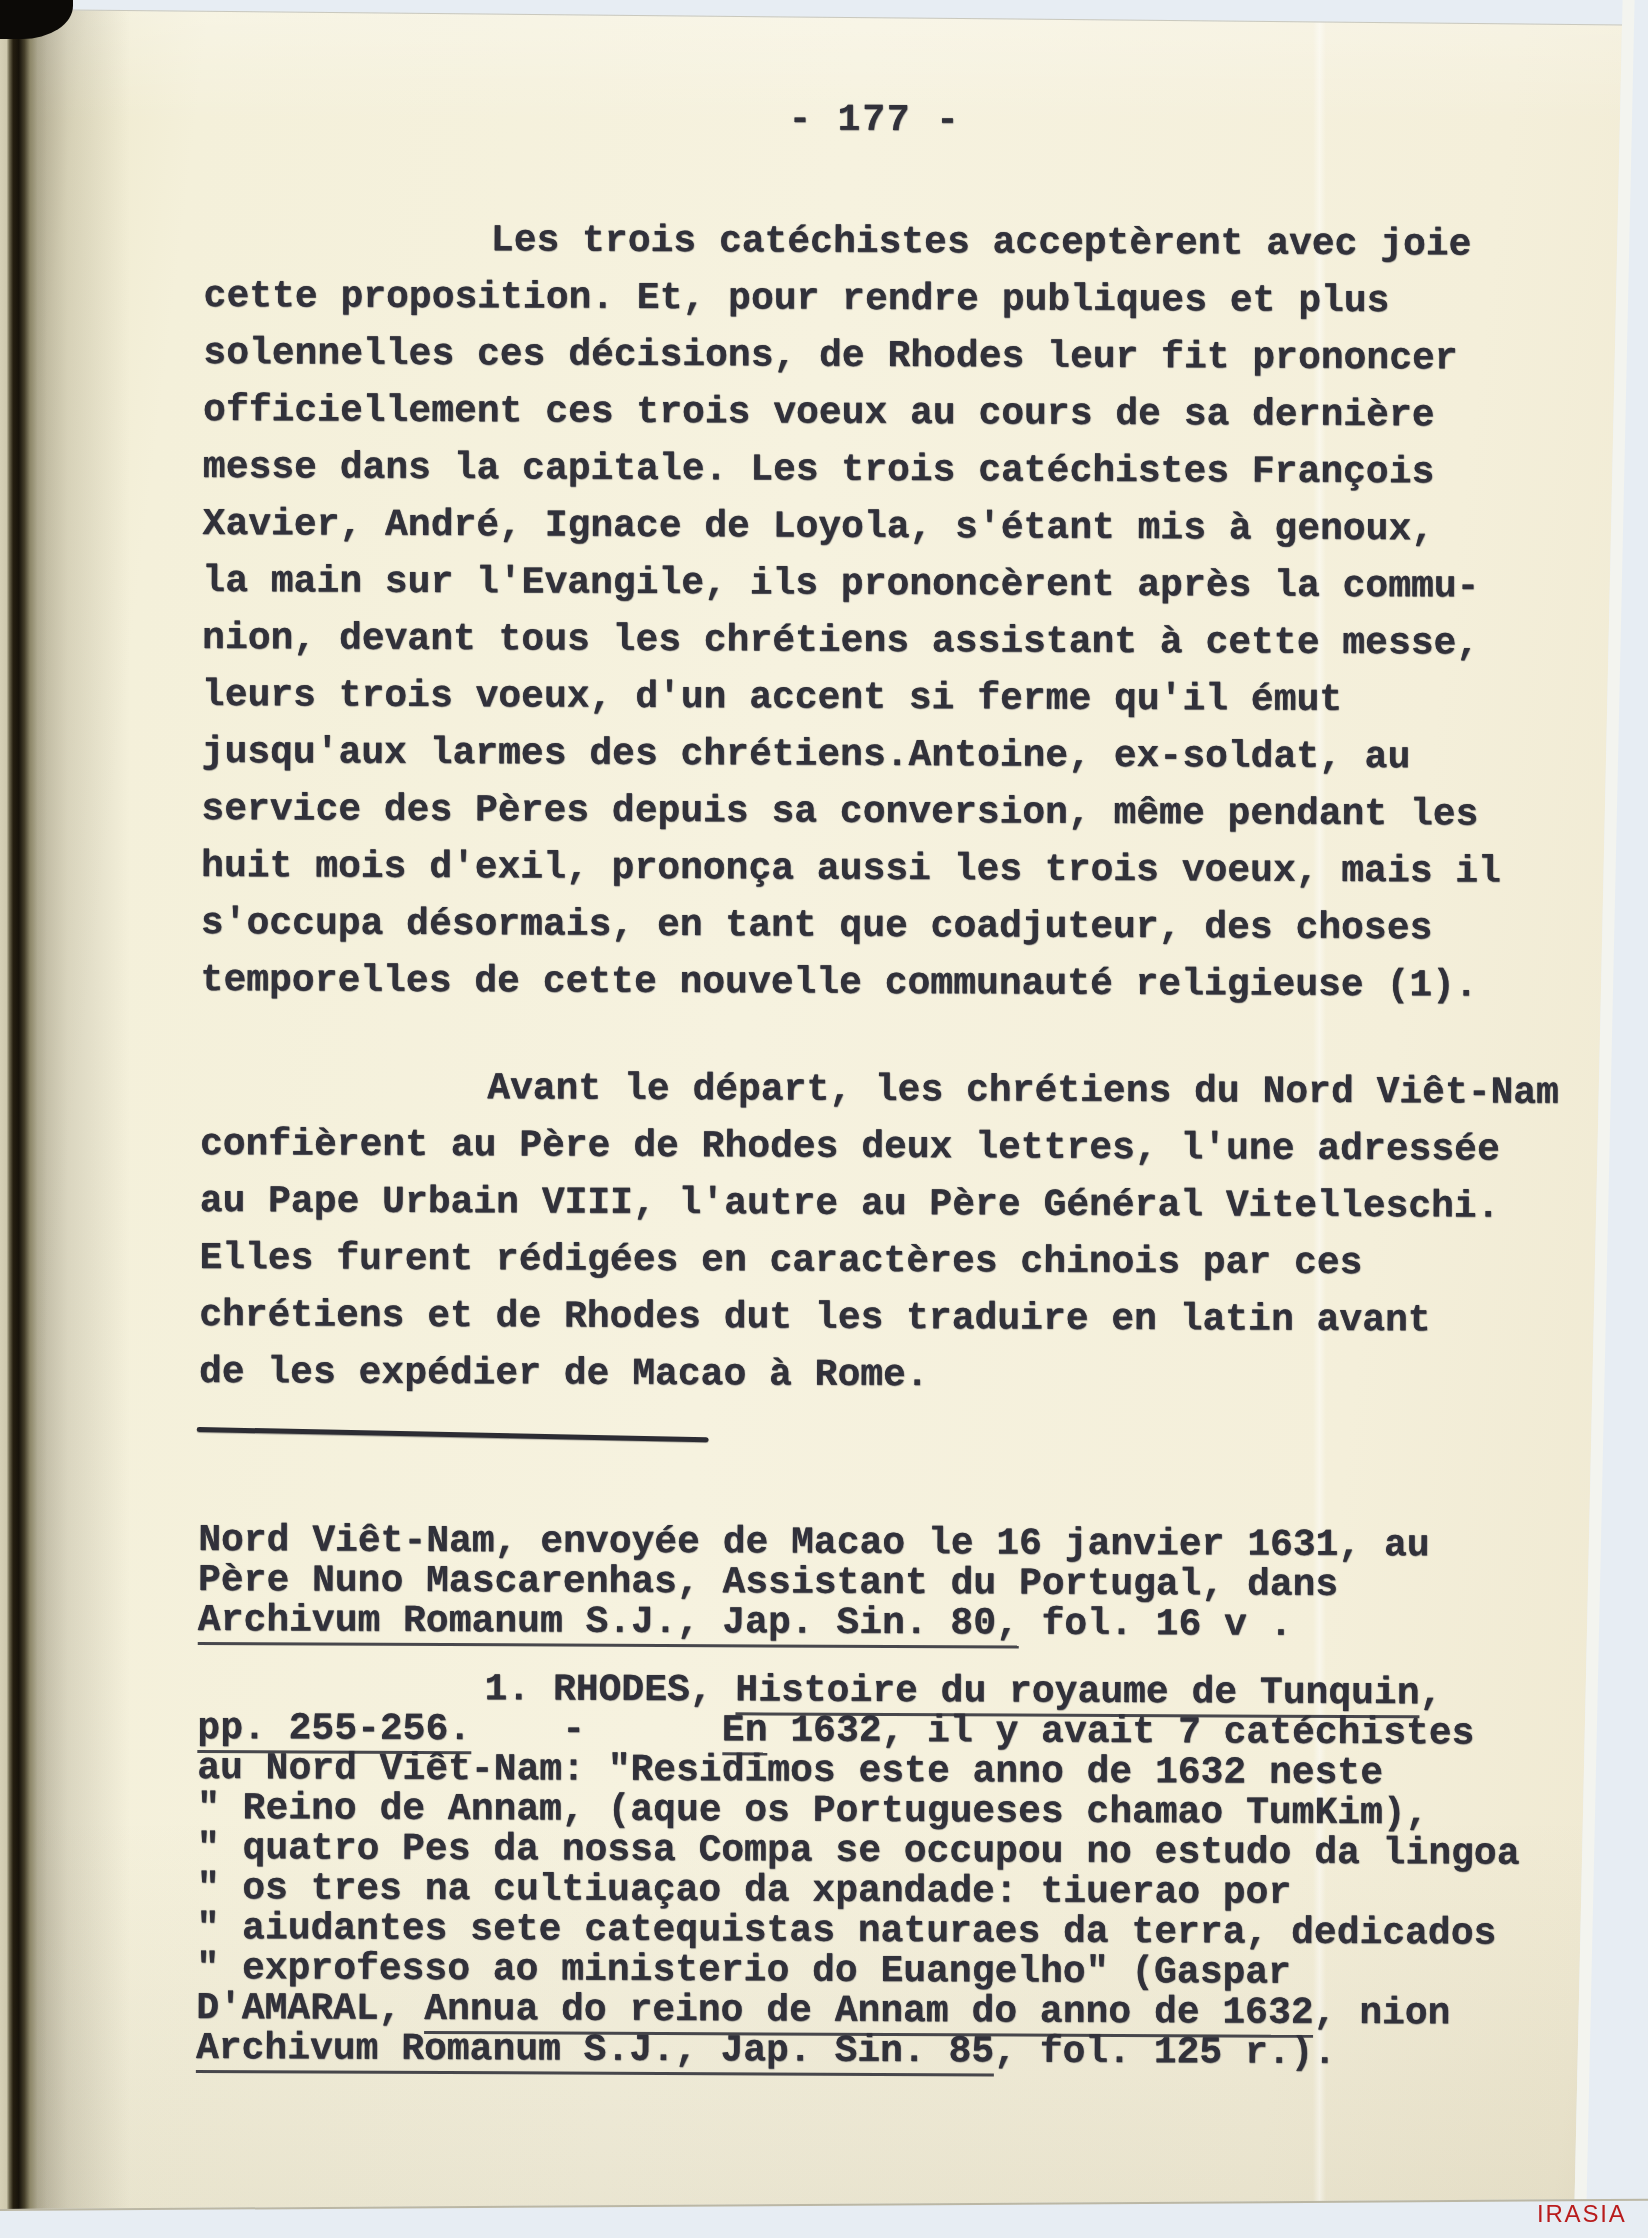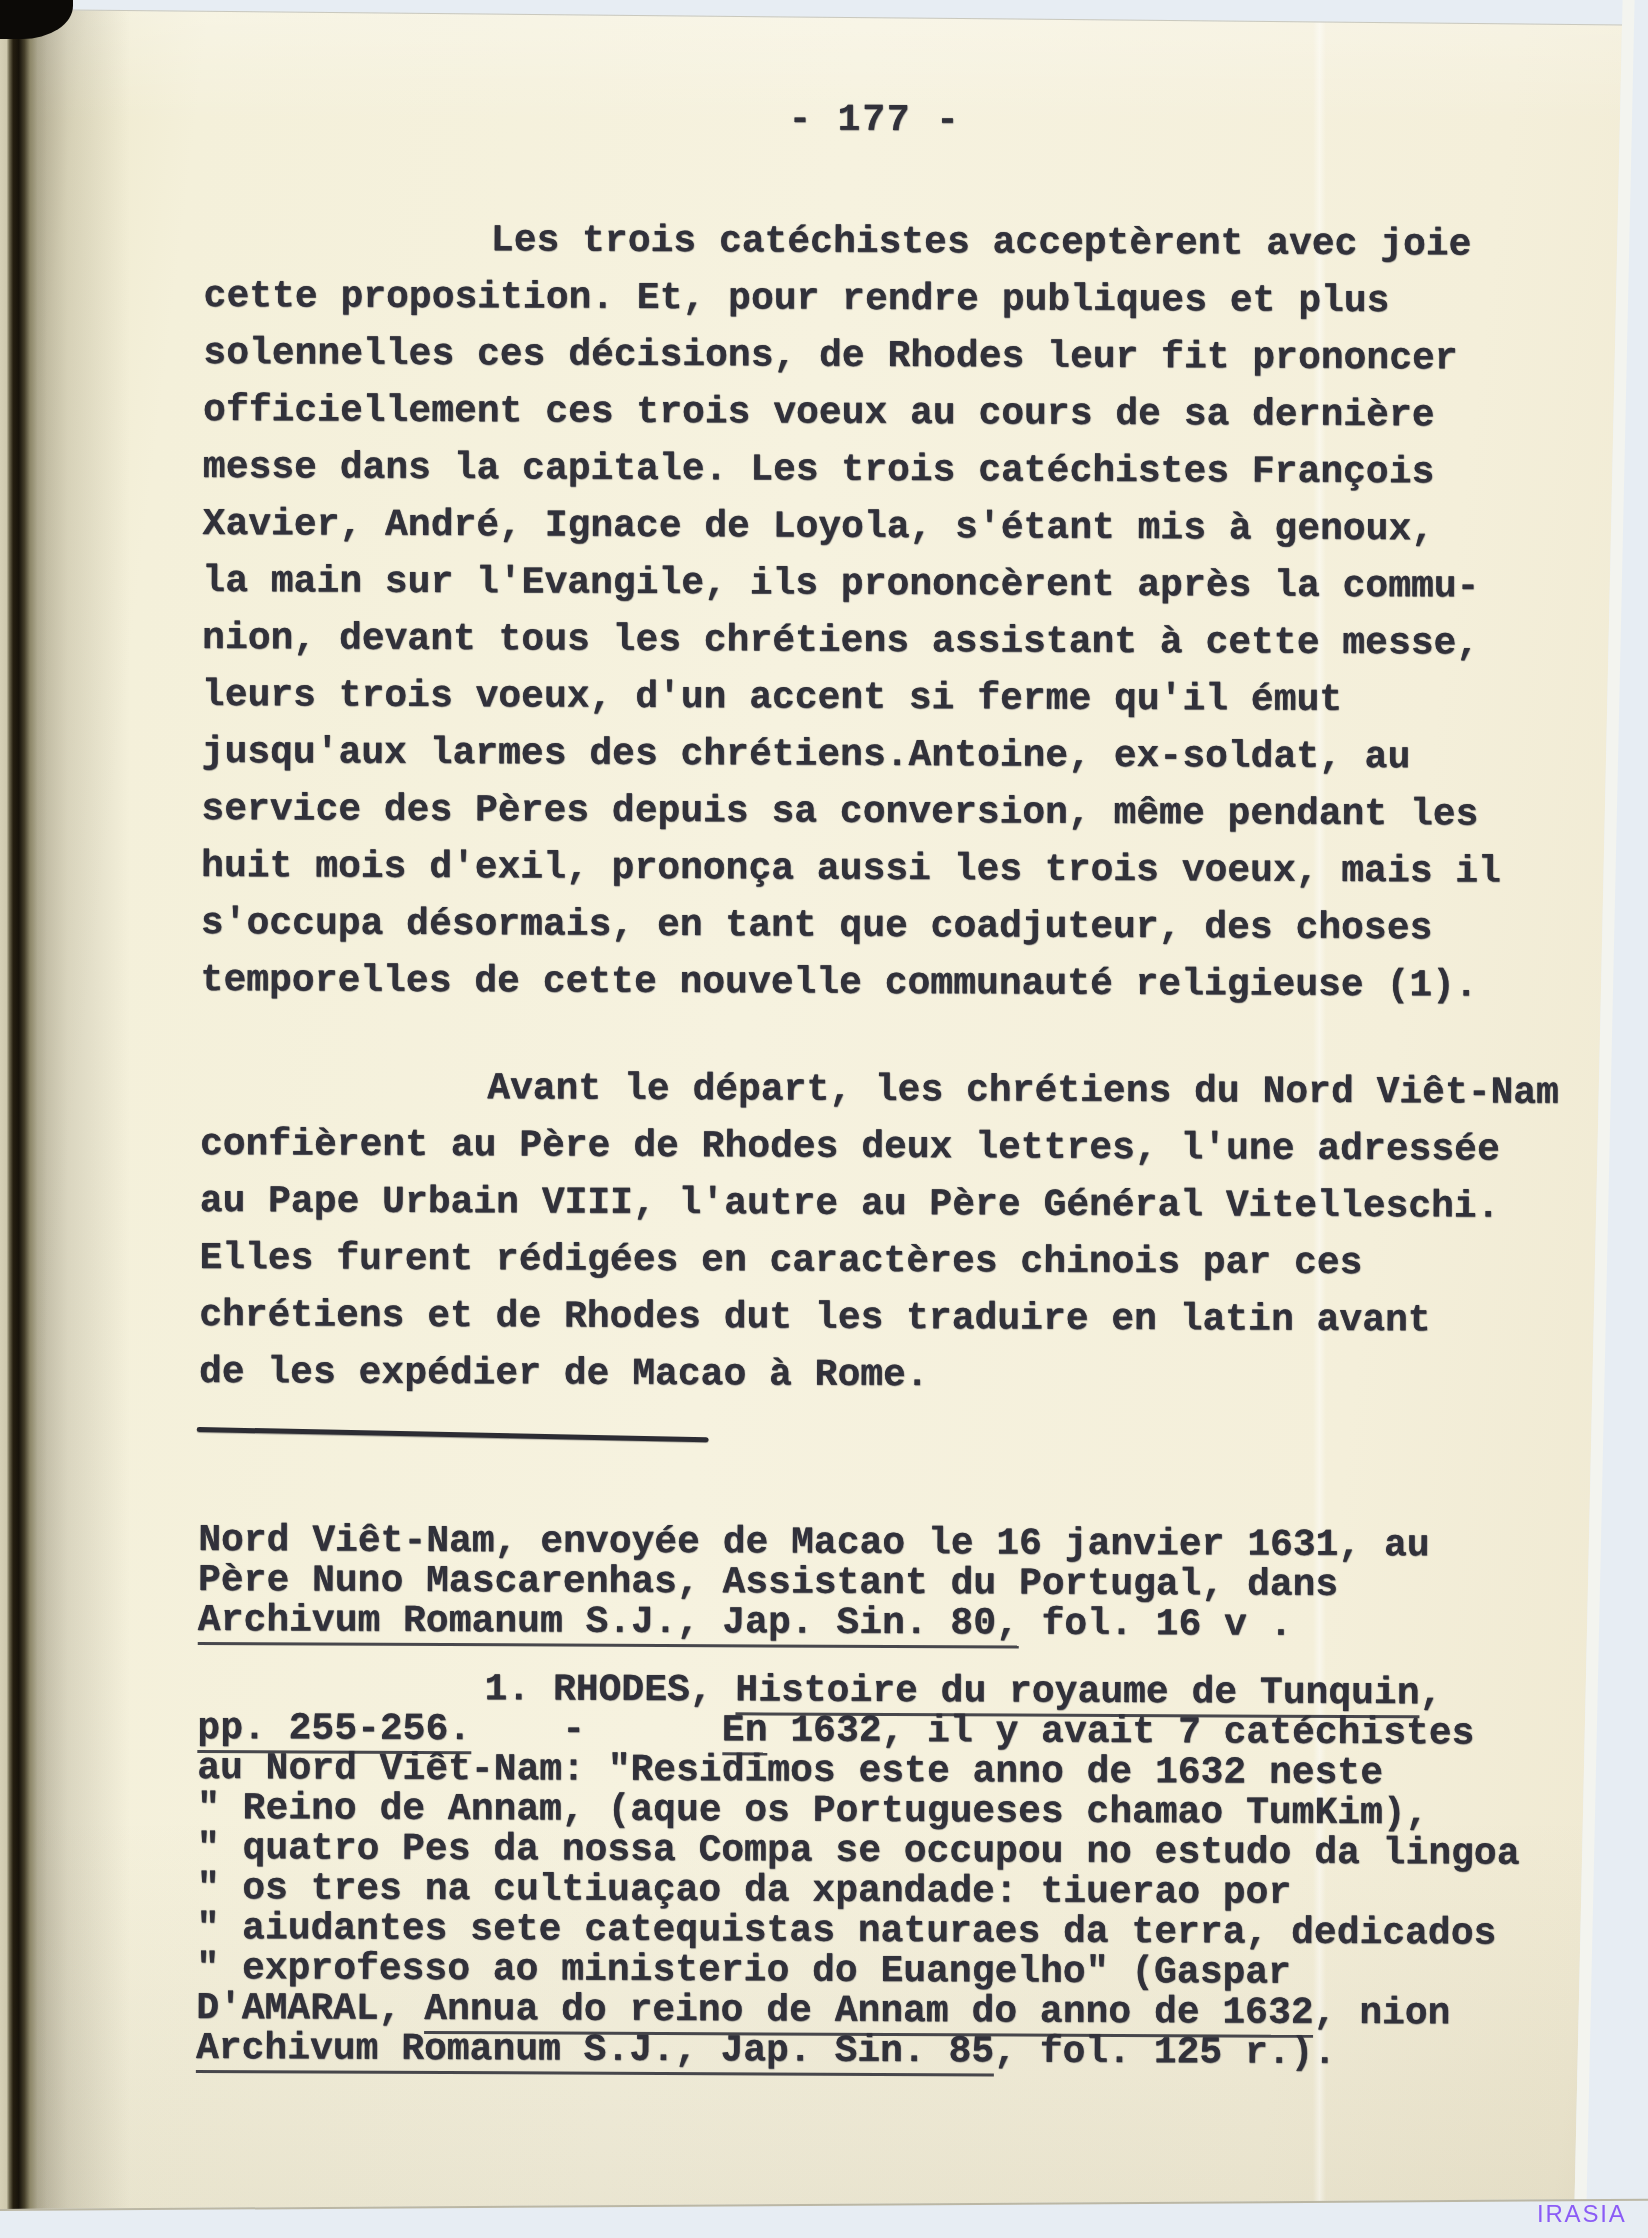--- a/index.html
+++ b/index.html
@@ -66,21 +66,21 @@
   .indent { padding-left:287px; }
   .u { border-bottom:3.6px solid rgba(47,47,56,0.88); padding-bottom:0.9px; }
   .fnsep {
     position:absolute; left:202px; top:1431px; width:512px; height:4.5px;
     background:#2c2c33; border-radius:2.7px; transform:rotate(0.9deg);
     box-shadow:0 0.9px 0.9px rgba(44,44,51,0.4);
   }
   .watermark {
     position:absolute; left:1537px; top:2200px; z-index:10;
     font-family:"Liberation Sans","DejaVu Sans",sans-serif;
-    font-size:24px; letter-spacing:1.8px; color:#8b5cf6;
+    font-size:24px; letter-spacing:1.8px; color:#b91c1c;
   }
 </style>
 </head>
 <body>
 
 <div class="root">
 
   <div class="page"></div>
   <div class="left-band"></div>
   <div class="fold-line"></div>

